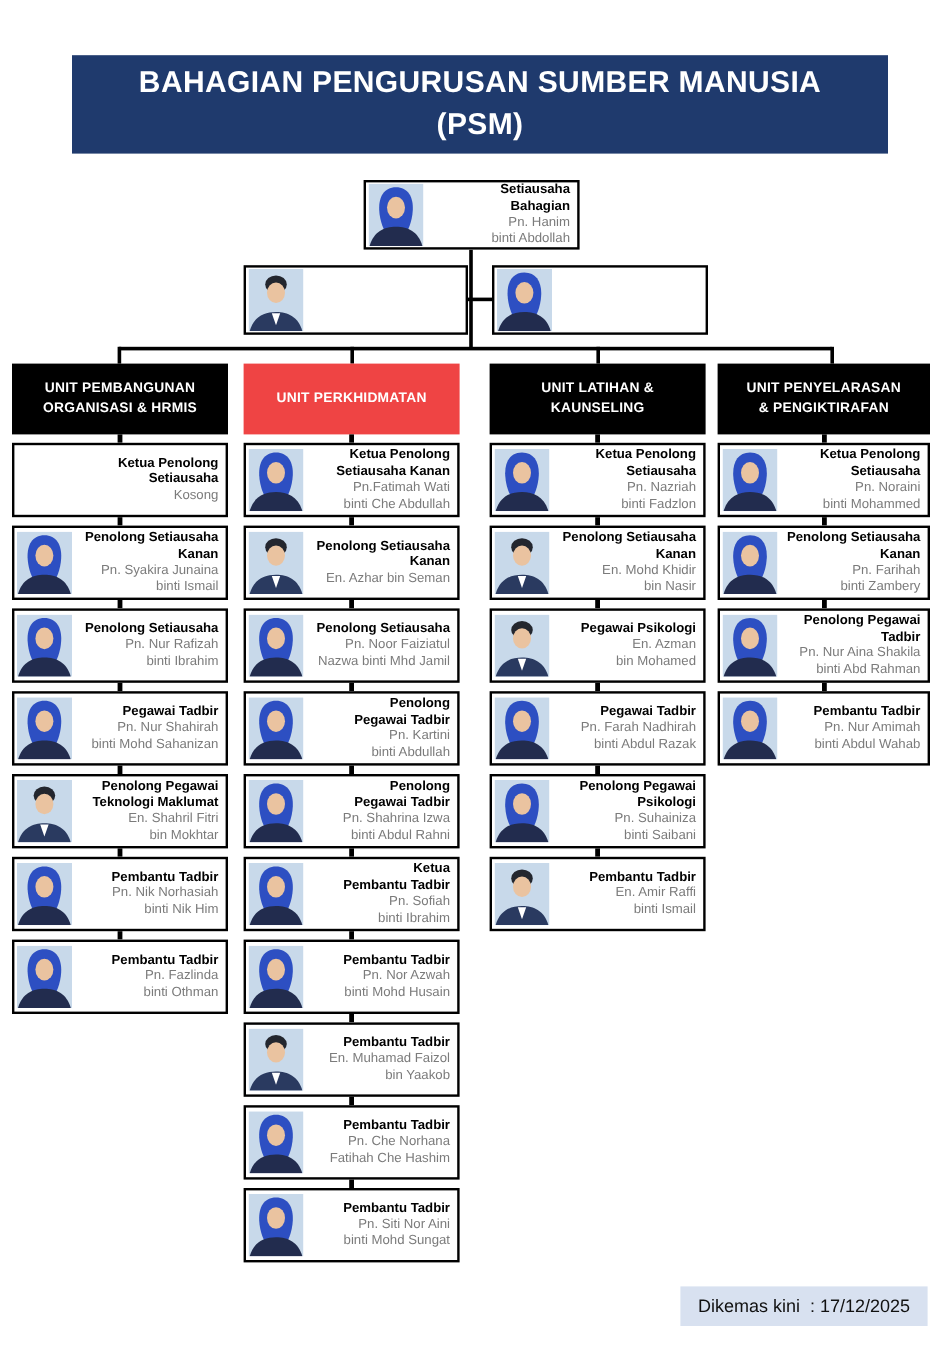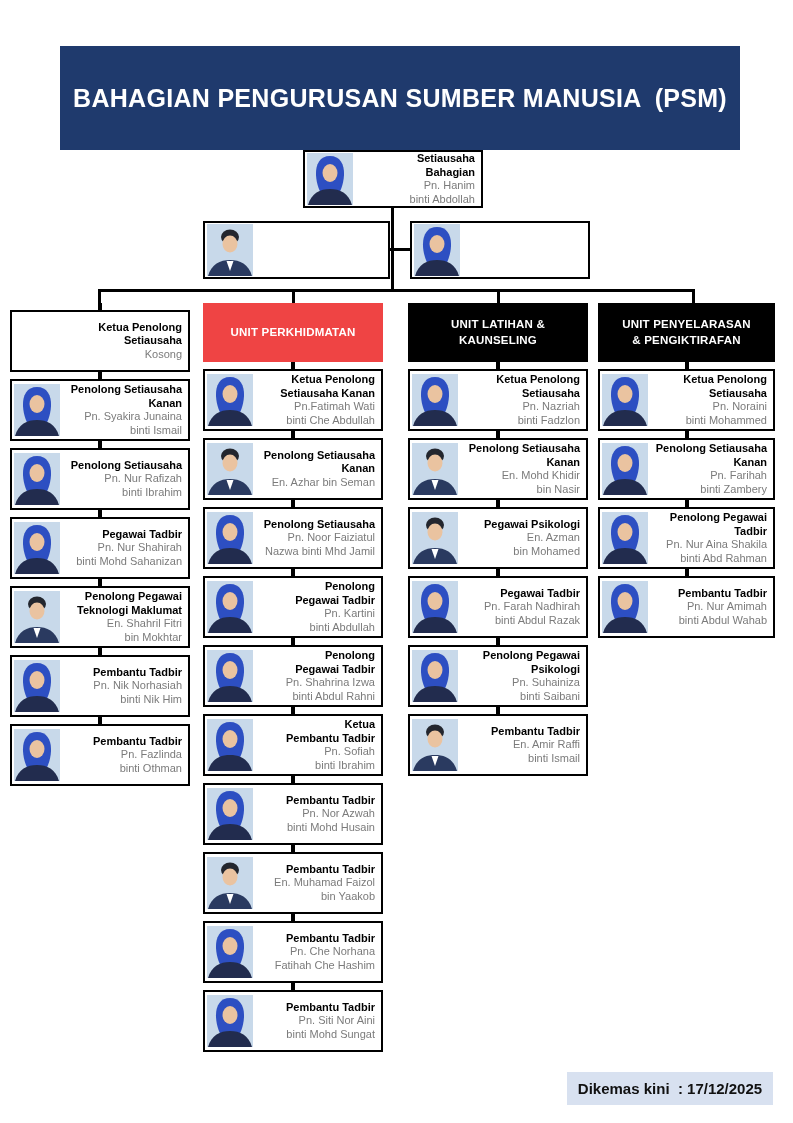--- a/index.html
+++ b/index.html
@@ -1,21 +1,21 @@
 <!DOCTYPE html>
 <html><head>
 <meta charset="utf-8">
 <style>
   html,body{margin:0;padding:0;background:#ffffff;}
   .page{position:relative;width:793px;height:1123px;background:#ffffff;overflow:hidden;
         font-family:"Liberation Sans","DejaVu Sans",sans-serif;}
 
   
-  .banner{position:absolute;left:60px;top:46px;width:680px;height:104px;background:#1f3a6d;
-          color:#ffffff;display:flex;flex-direction:row;justify-content:space-evenly;
+  .banner{position:absolute;left:60px;top:46px;width:680px;height:82px;background:#1f3a6d;
+          color:#ffffff;display:flex;flex-direction:column;justify-content:space-evenly;
           align-items:center;text-align:center;}
   .banner .bline{font-weight:bold;font-size:25px;letter-spacing:.3px;line-height:1;}
 
   
   .line{position:absolute;background:#000000;}
   .line.v{width:3px;}
   .line.h{height:3px;}
 
   
   .tcard{position:absolute;height:58px;}
@@ -33,21 +33,21 @@
         display:flex;align-items:center;padding:2px;}
   .photo{flex:0 0 46px;height:52px;margin-right:2px;overflow:hidden;}
   .photo svg{display:block;width:46px;height:52px;}
   .ctext{flex:1;text-align:right;padding-right:4px;overflow:hidden;}
   .ctitle{font-weight:bold;color:#000000;font-size:11px;line-height:13.5px;white-space:pre-line;}
   .cname{color:#7b7b7b;font-size:11px;line-height:13.5px;white-space:pre-line;}
 
   
   .footer{position:absolute;left:567px;top:1072px;width:206px;height:33px;background:#d8e1f0;
           display:flex;align-items:center;justify-content:center;}
-  .footer span{font-weight:bold;color:#111111;font-size:15px;white-space:pre;}
+  .footer span{font-weight:normal;color:#111111;font-size:15px;white-space:pre;}
 </style>
 </head>
 <body>
 
 <div class="page">
 
   <div class="banner" style="background: rgb(31, 58, 109);">
     <div class="bline">BAHAGIAN PENGURUSAN SUMBER MANUSIA</div>
     <div class="bline">(PSM)</div>
   </div>
@@ -98,20 +98,22 @@
             <path d="M23 3 C13 3 8.5 11 9 22 C9.5 32 13 39 16 44 L30 44 C33 39 36.5 32 37 22 C37.5 11 33 3 23 3 Z" fill="#2d4fc2"></path>
             <ellipse cx="23" cy="20" rx="7.5" ry="9" fill="#eac3a0"></ellipse>
             <path d="M1 52 C4.5 40 13 36 23 36 C33 36 41.5 40 45 52 Z" fill="#222c4e"></path>
           </svg>
         </div>
       </div>
     </div>
 
   <div id="columns-root">
       <div class="col" style="left: 10px; width: 180px;">
+        <div class="unit-header" style="background: rgb(0, 0, 0); color: rgb(255, 255, 255);">UNIT PEMBANGUNAN
+ORGANISASI &amp; HRMIS</div>
         <div class="vconn"></div>
         <div class="card">
           <div class="ctext">
             <div class="ctitle">Ketua Penolong
 Setiausaha</div>
             <div class="cname">Kosong</div>
           </div>
         </div>
         <div class="vconn"></div>
         <div class="card">

